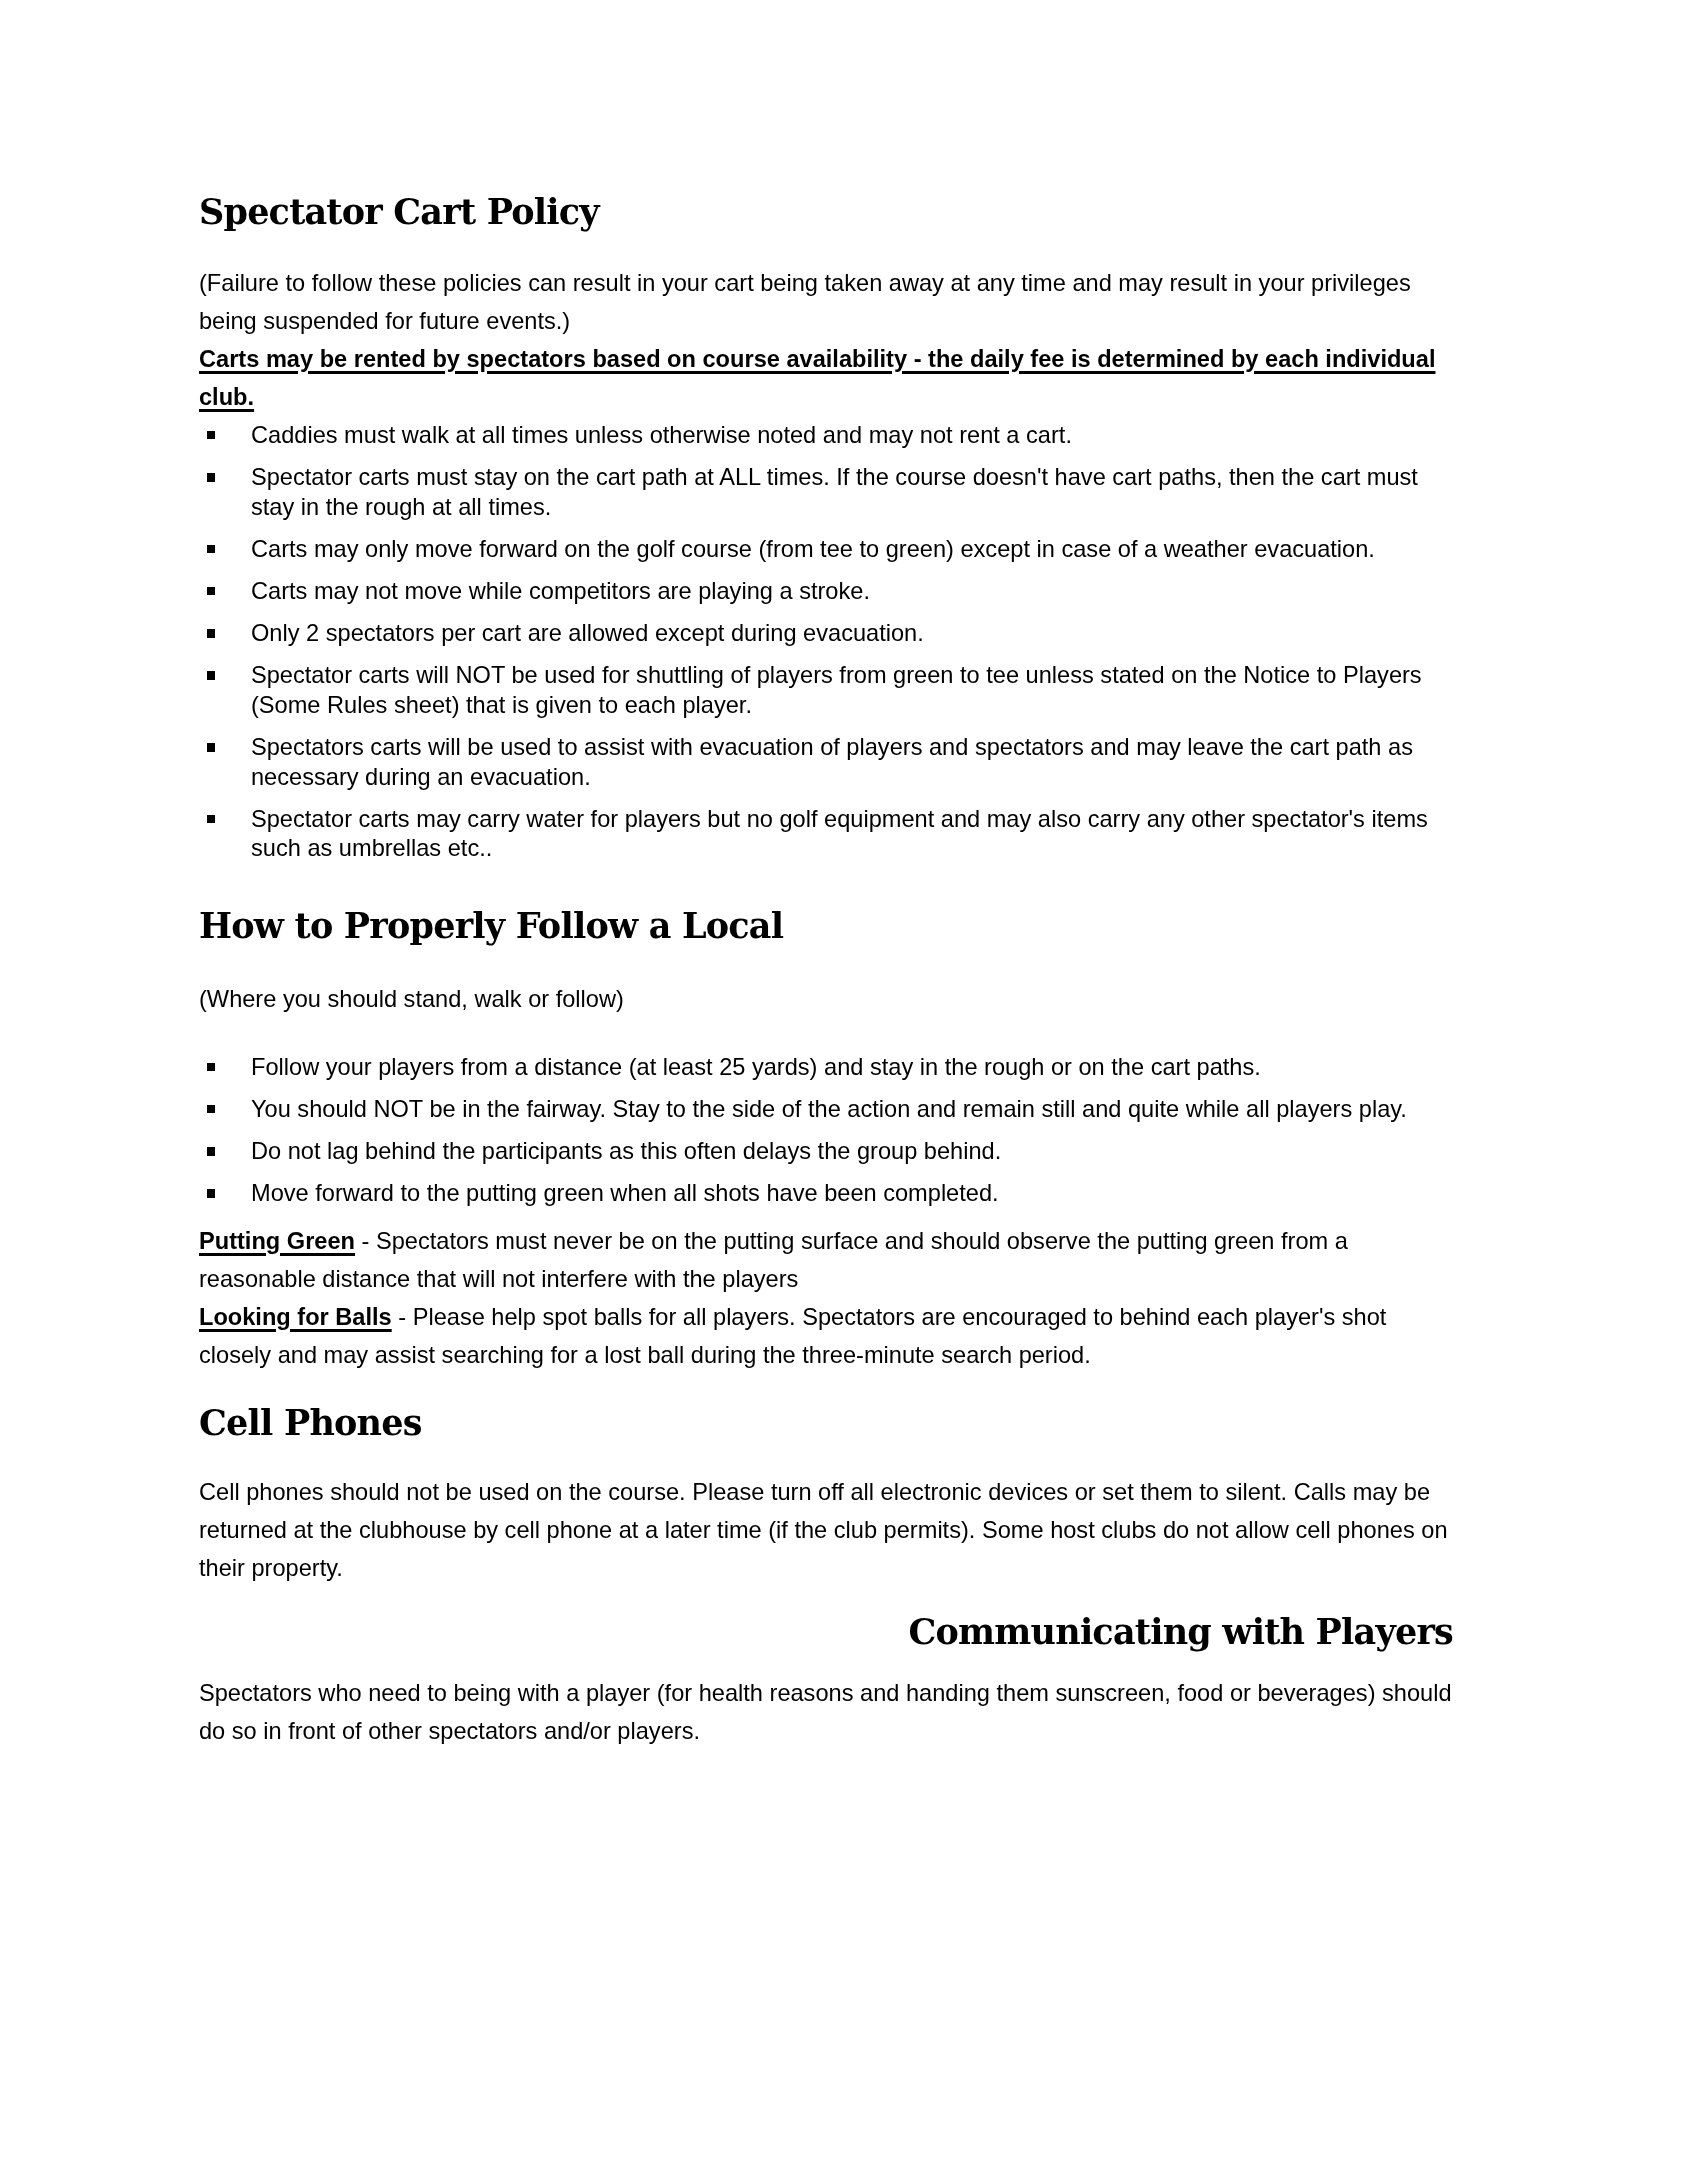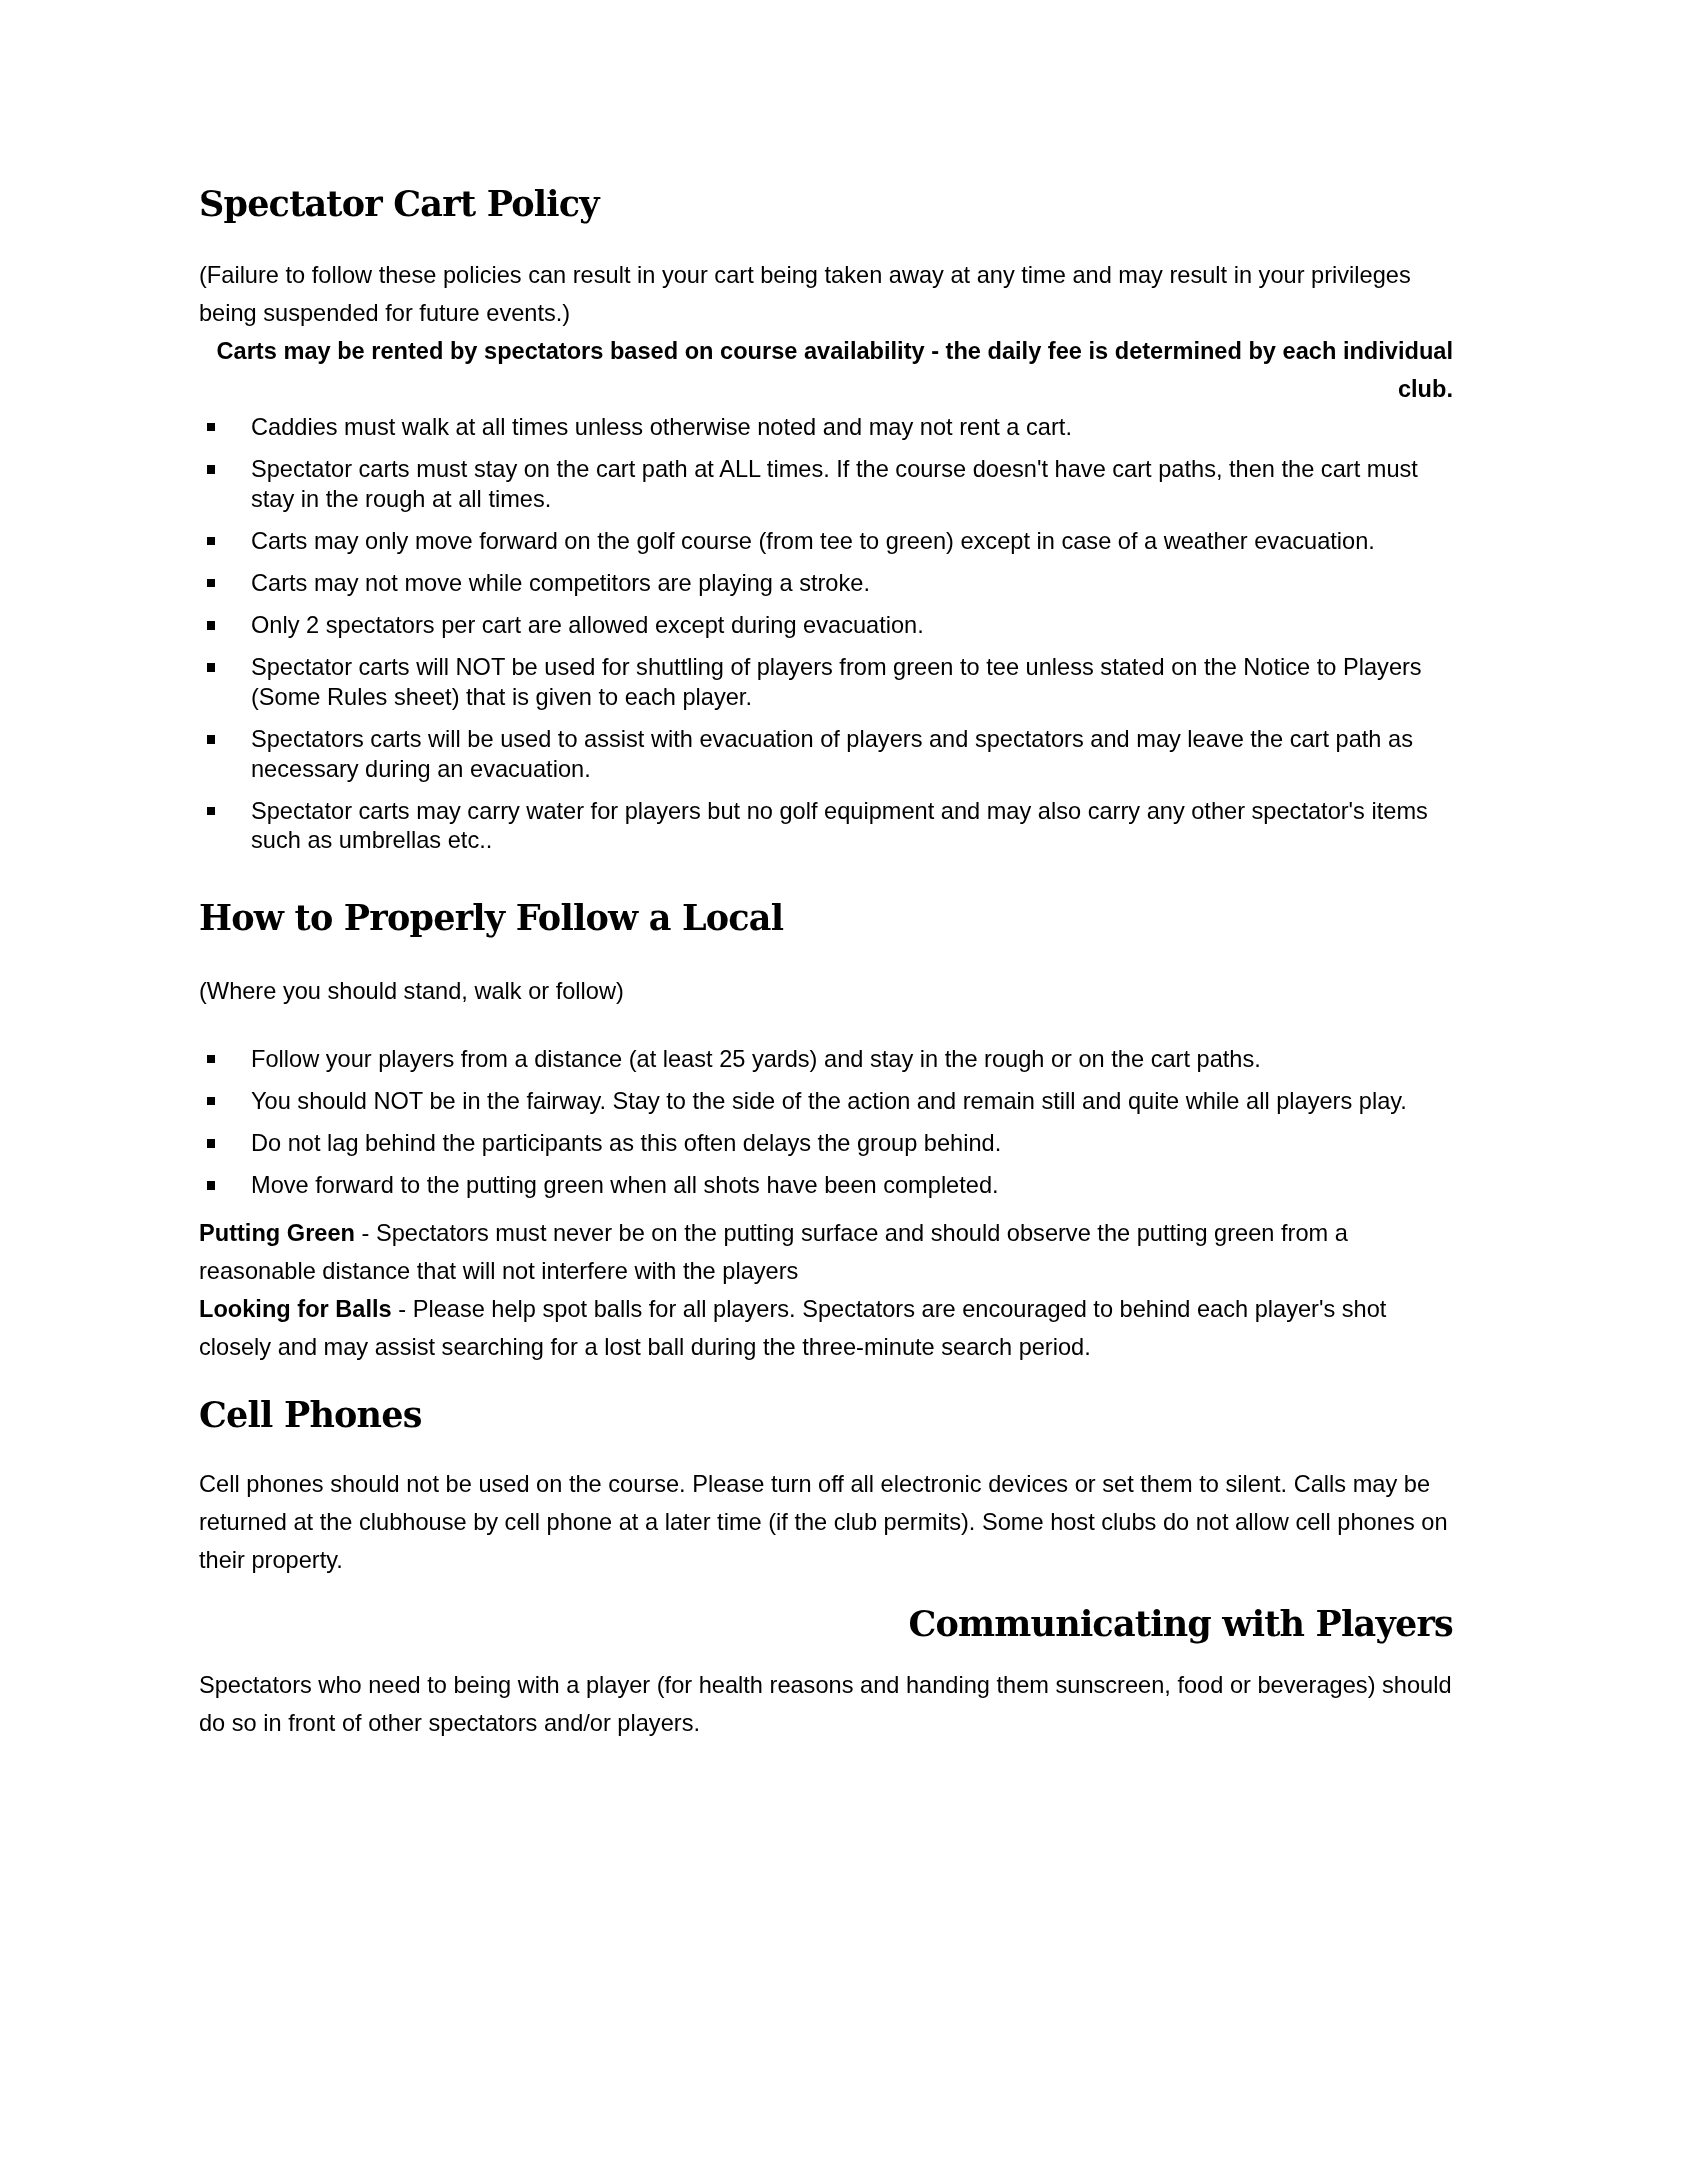--- a/index.html
+++ b/index.html
@@ -11,21 +11,21 @@
     height: 2183px;
     background: #ffffff;
     color: #000000;
     font-family: "Liberation Sans", sans-serif;
     position: relative;
     overflow: hidden;
   }
   .content {
     position: absolute;
     left: 199px;
-    top: 184px;
+    top: 192px;
     width: 1254px;
   }
   .serif-heading {
     font-family: "DejaVu Serif", serif;
     font-weight: bold;
     font-size: 35px;
     line-height: 40px;
     letter-spacing: -0.8px;
     margin: 0;
   }
@@ -34,23 +34,23 @@
   h2.h-cell    { margin: 29.5px 0 30px 0; }
   h2.h-comm    { margin: 25px 0 22px 0; text-align: right; }
   .para {
     font-size: 23.6px;
     line-height: 38px;
     margin: 0;
   }
   .para.where { margin-bottom: 35px; }
   .bold-underline {
     font-weight: bold;
+    text-decoration: underline;
     text-decoration-thickness: 2.5px;
     text-underline-offset: 4.2px;
-    text-align: right;
   }
   ul.bullet-list {
     list-style: none;
     margin: 5px 0 0 0;
     padding: 0;
   }
   ul.bullet-list li {
     position: relative;
     padding-left: 52px;
     font-size: 23.6px;

